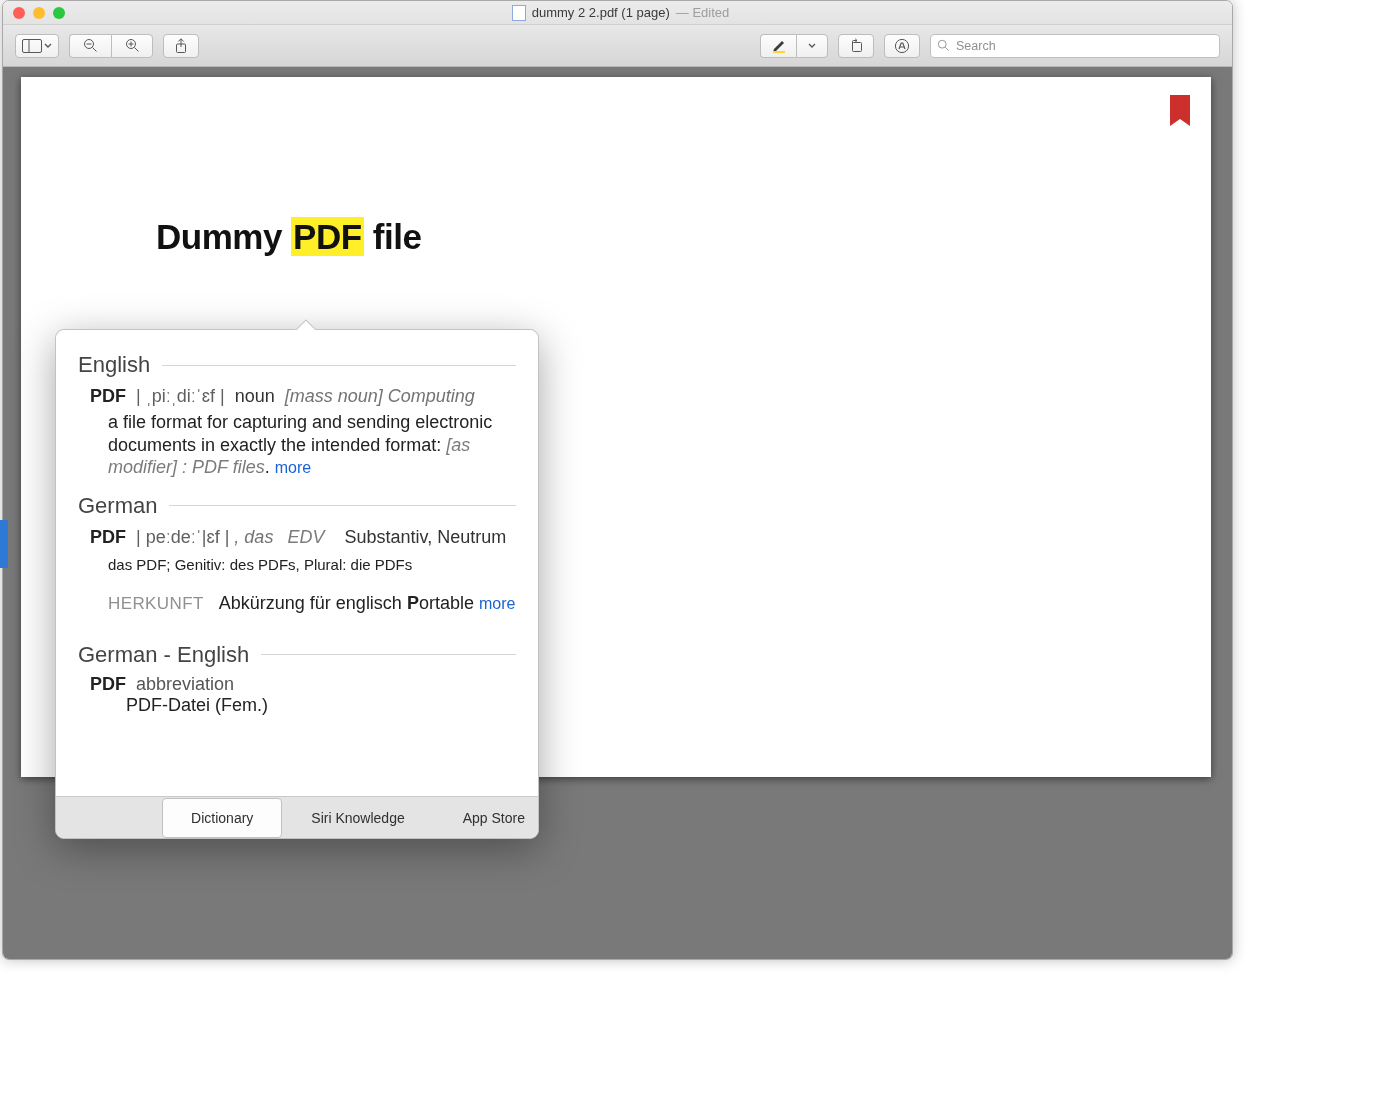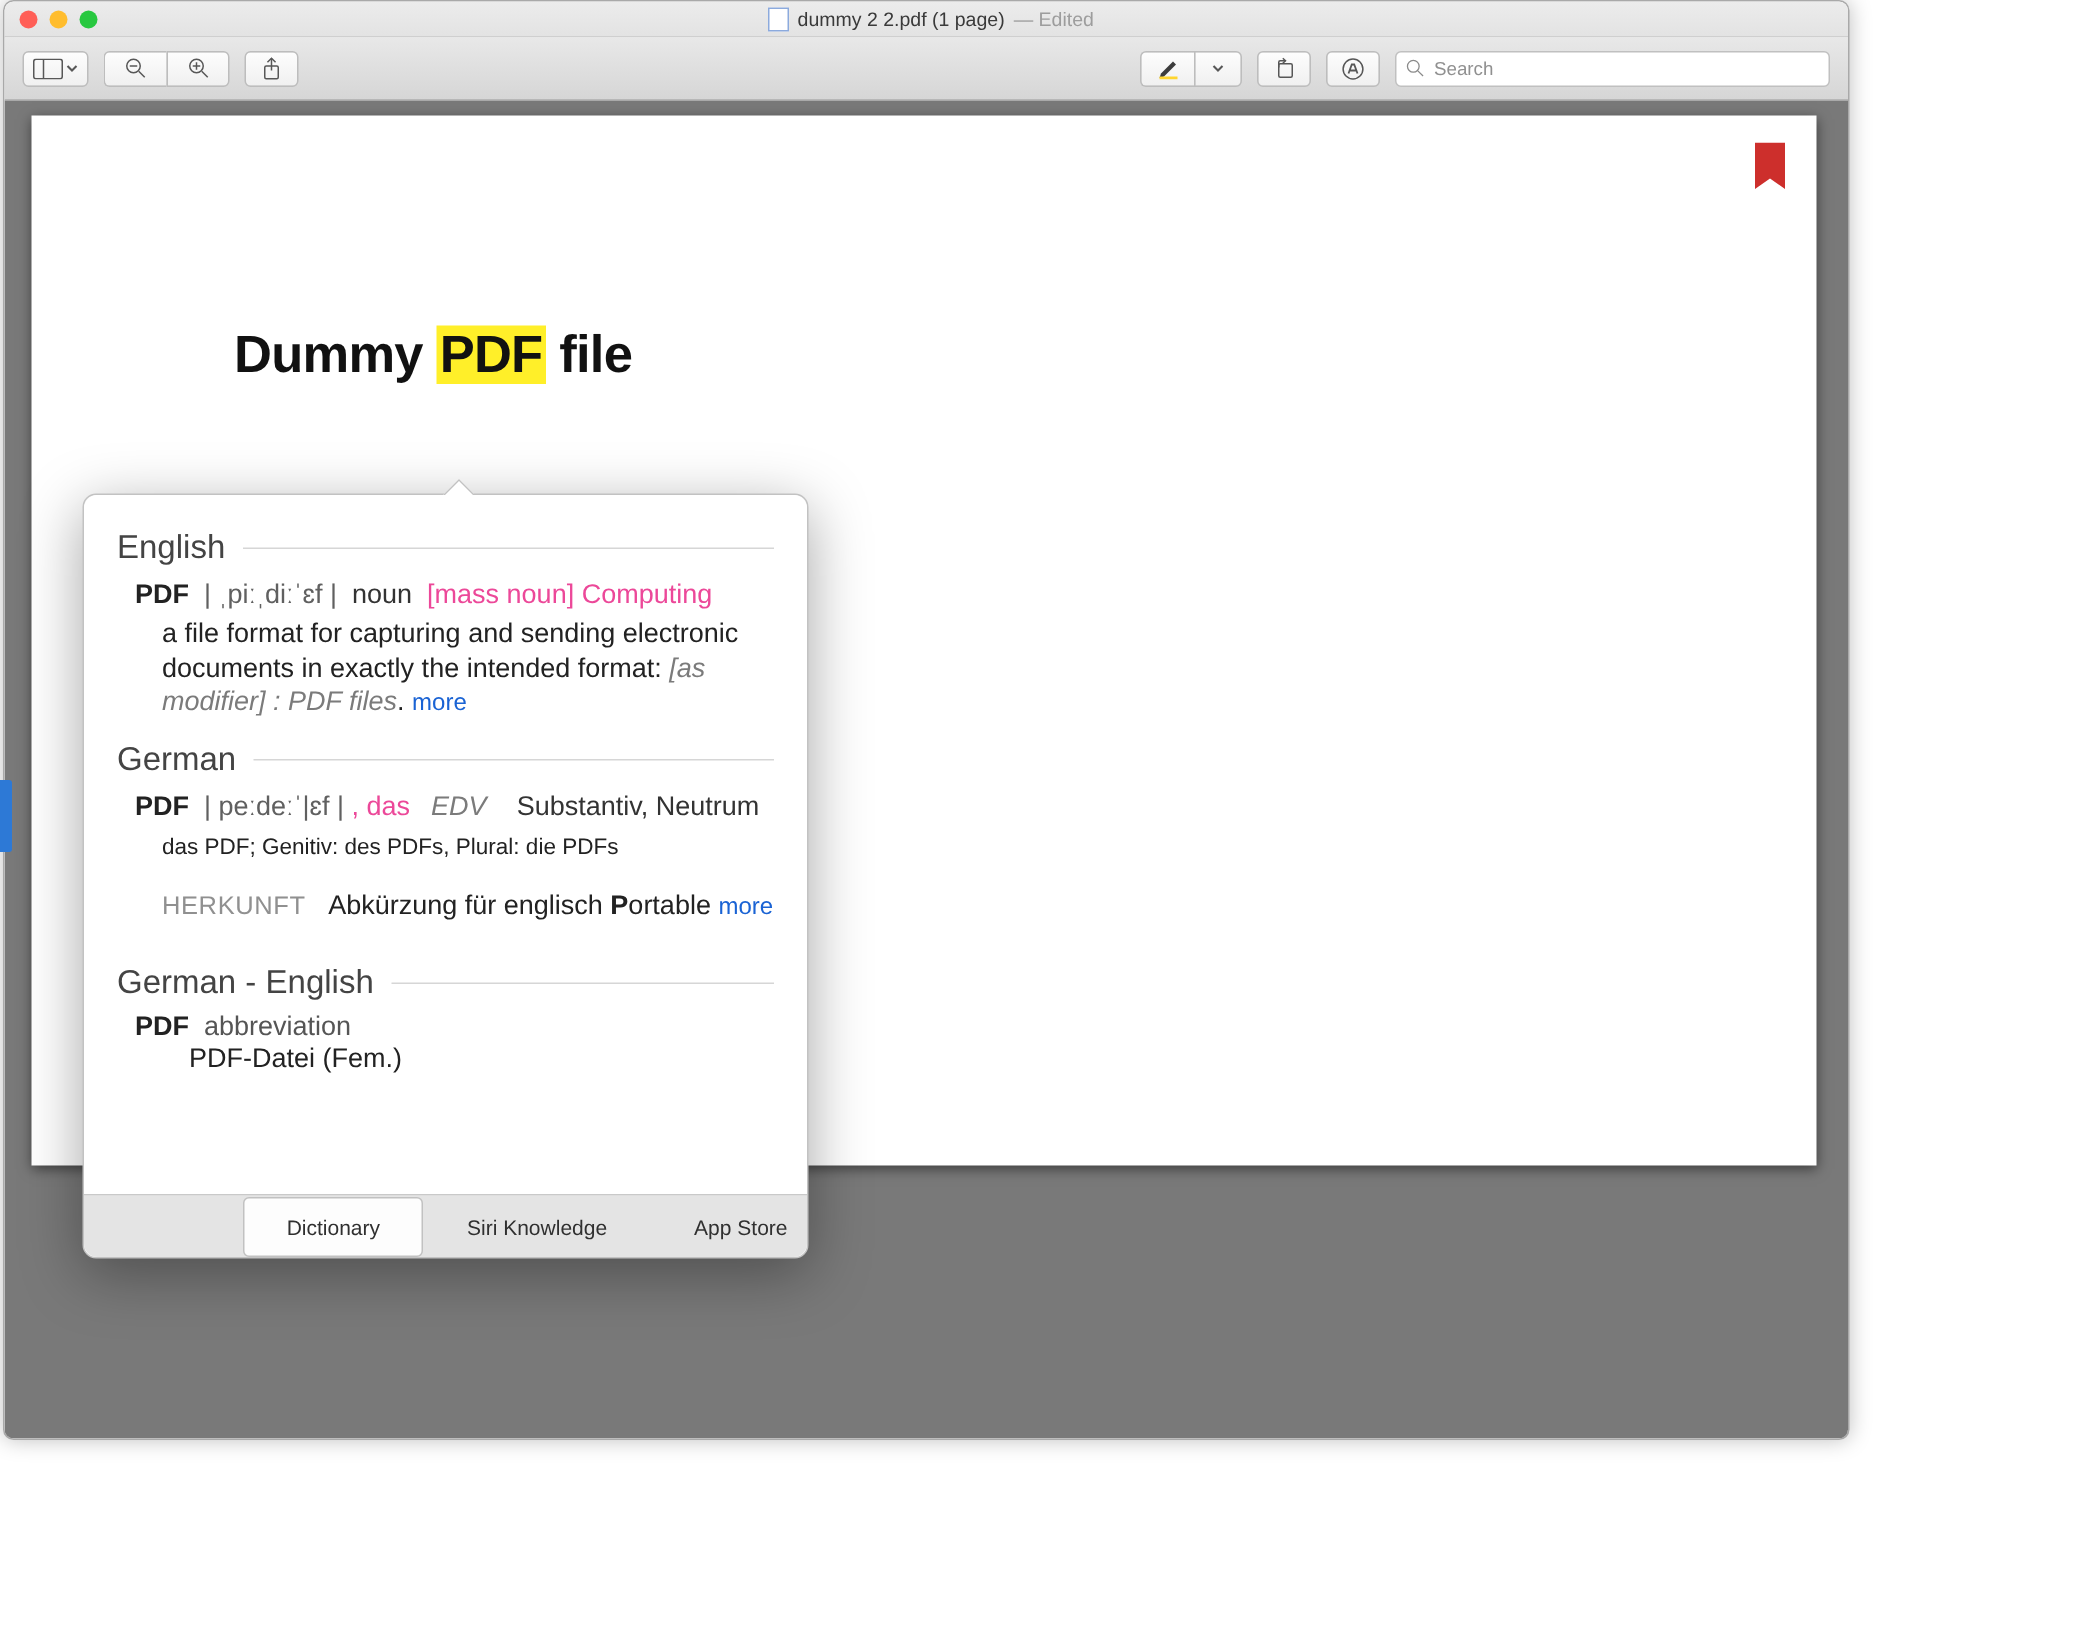--- a/index.html
+++ b/index.html
@@ -39,21 +39,21 @@
 .arrow{position:absolute;left:238px;top:-11px;width:22px;height:12px;overflow:hidden;}
 .arrow::after{content:"";position:absolute;left:3px;top:4px;width:16px;height:16px;background:#fff;border:1px solid #c2c2c2;transform:rotate(45deg);}
 .pop-scroll{position:absolute;left:0;right:0;top:0;bottom:42px;background:#fff;border-radius:9px 9px 0 0;padding:18px 22px 0 22px;overflow:hidden;}
 .lang-head{display:flex;align-items:center;gap:12px;margin-top:4px;}
 .lang-head span{font-size:22px;color:#444;font-weight:400;}
 .lang-head .line{flex:1;height:1px;background:#d6d6d6;}
 .entry-head{margin-top:8px;padding-left:12px;font-size:18px;color:#222;}
 .entry-head .w{font-weight:600;}
 .entry-head .ph{color:#606060;font-family:Arial;}
 .entry-head .pos{color:#333;}
-.entry-head .meta{color:#ec4899;}
+.entry-head .meta{color:#737373;font-style:italic;}
 .entry-head .meta2{color:#7b7b7b;font-style:italic;margin-left:14px;}
 .entry-body{margin-top:4px;padding-left:30px;font-size:18px;line-height:1.25;color:#222;}
 .entry-body .mod{color:#7b7b7b;font-style:italic;}
 .entry-body .more{color:#1a63d4;font-size:16px;cursor:default;}
 .sub-line{margin-top:8px;padding-left:30px;font-size:15px;color:#222;}
 .origin-line{margin-top:20px;padding-left:30px;font-size:18px;color:#222;}
 .origin-line .lbl{color:#909090;letter-spacing:.4px;font-size:17px;}
 .origin-line .more{color:#1a63d4;font-size:16px;cursor:default;}
 .abbr-line{margin-top:6px;padding-left:12px;font-size:18px;color:#222;}
 .abbr-line .w{font-weight:600;}

